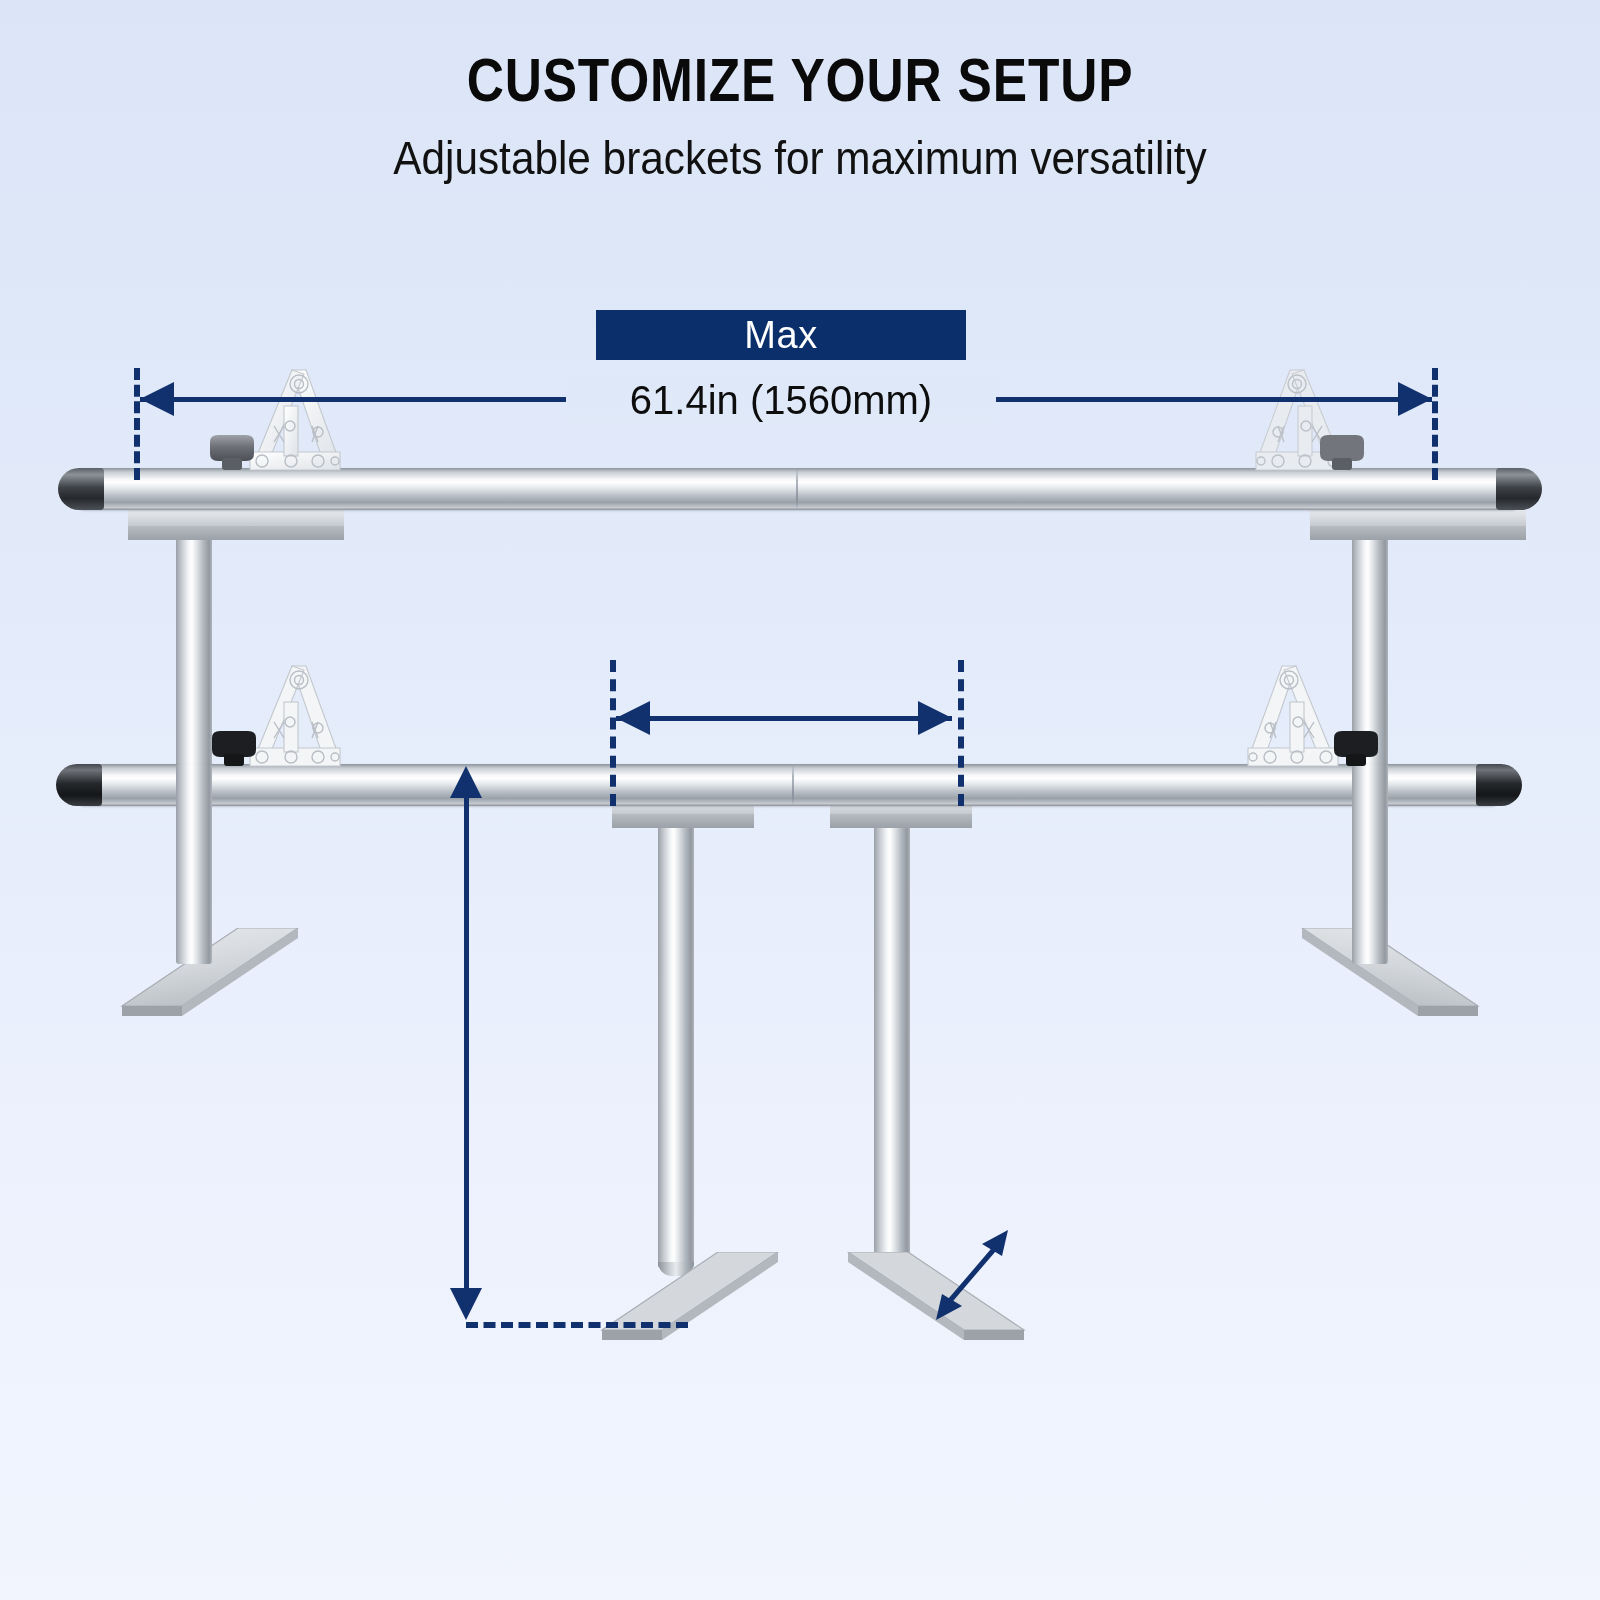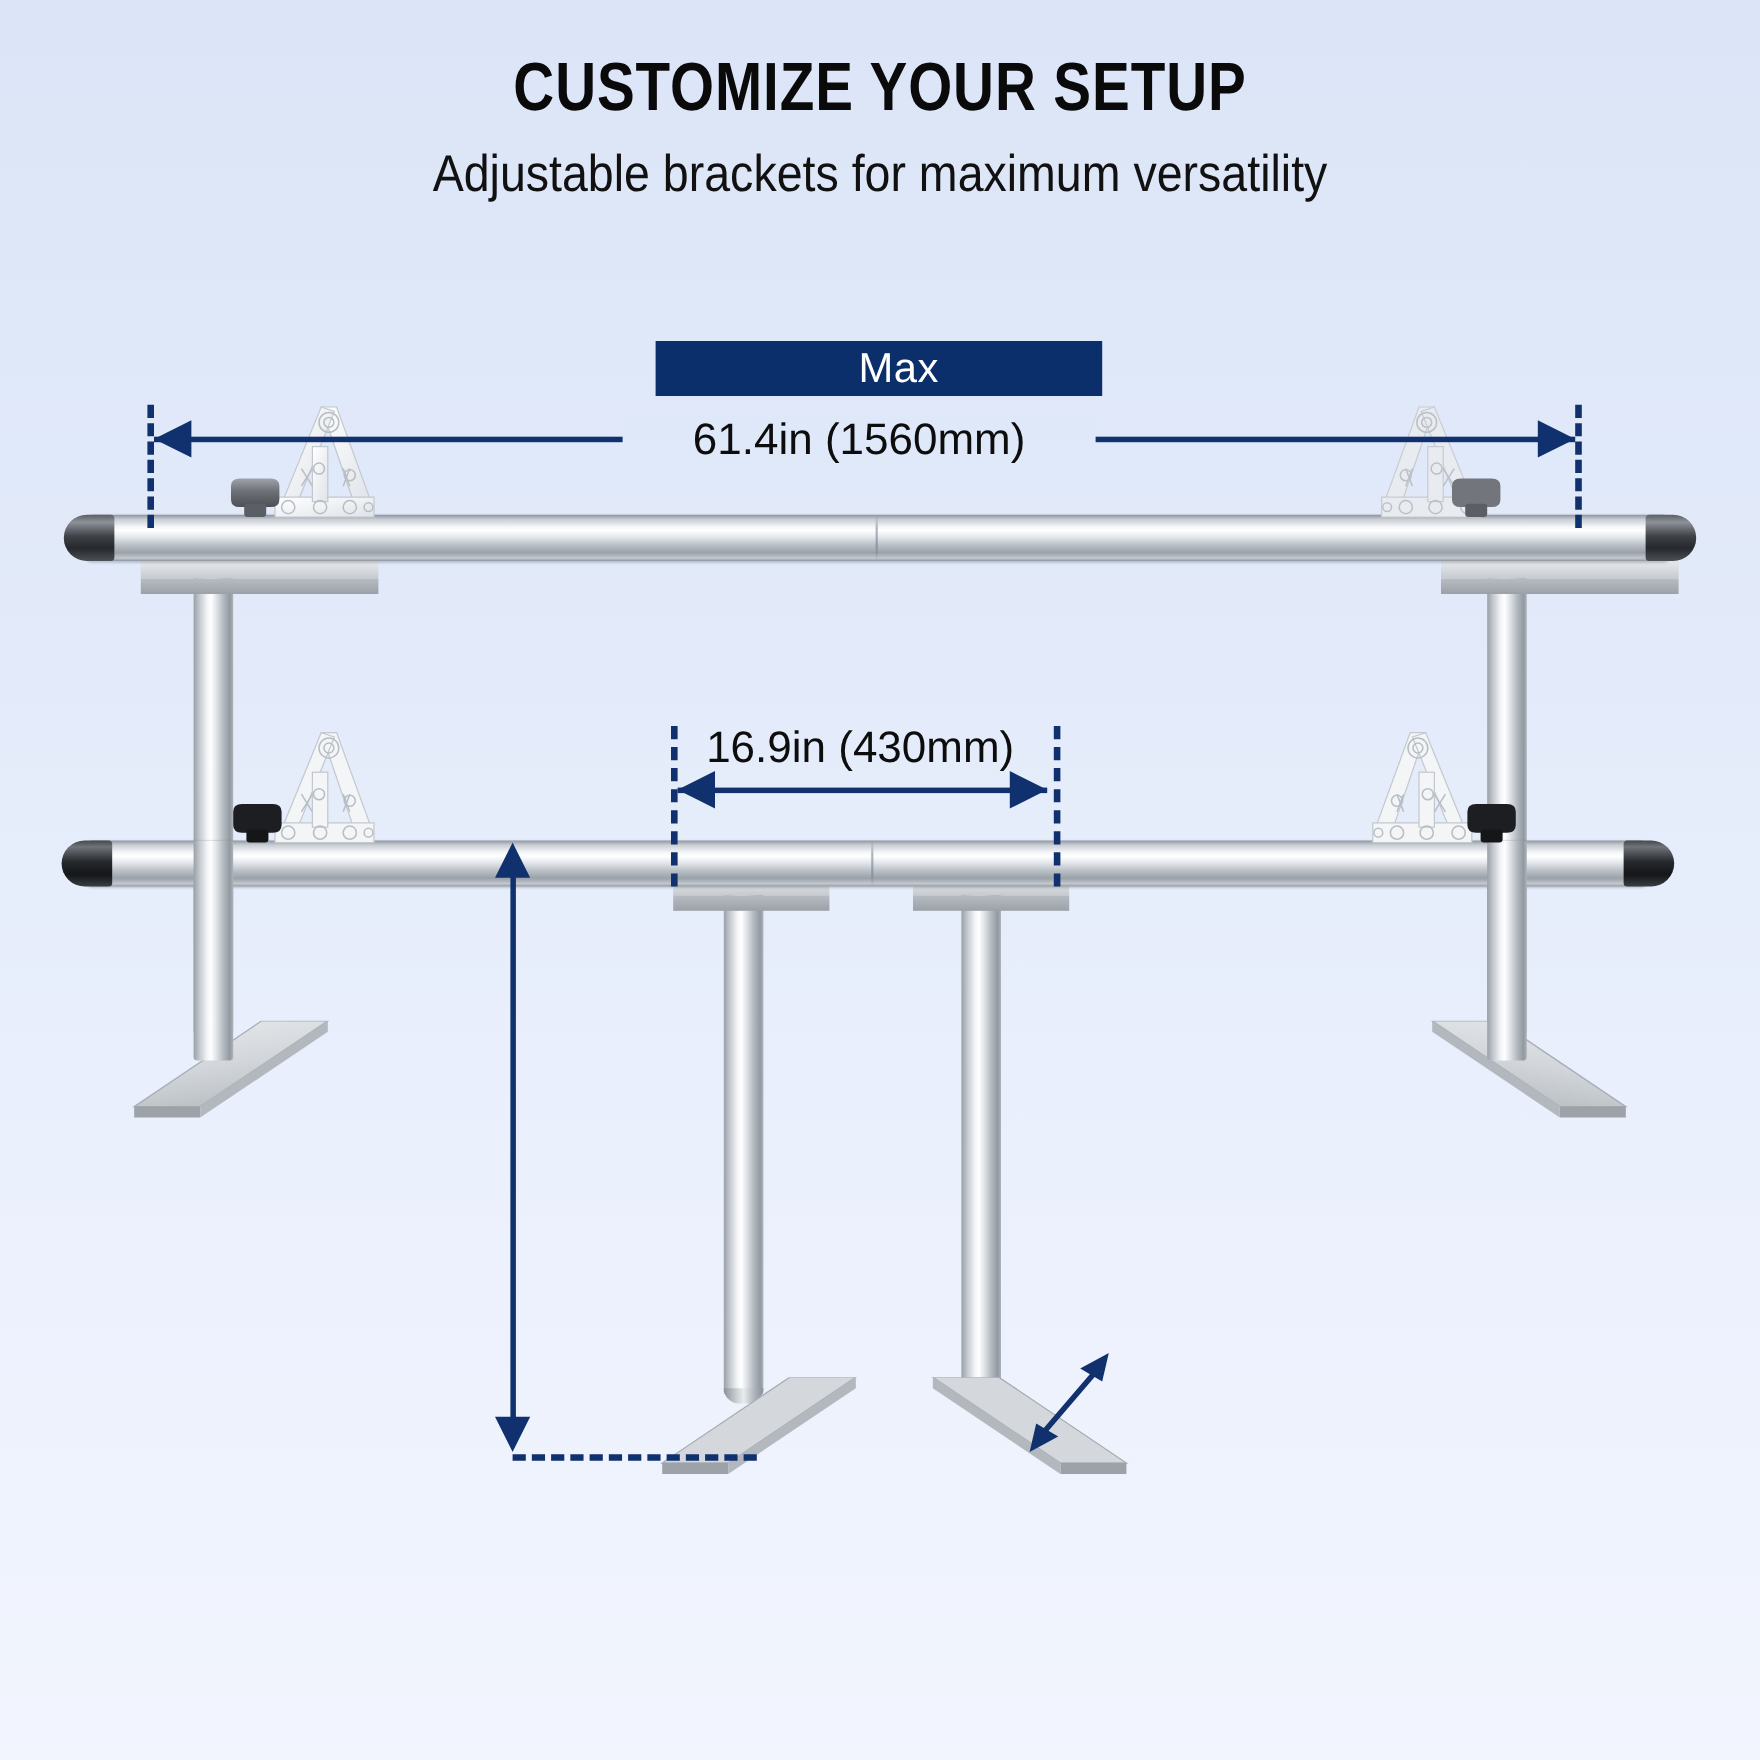--- a/index.html
+++ b/index.html
@@ -23,21 +23,21 @@
     position:absolute;left:0;right:0;top:130px;text-align:center;
     font-family:"Liberation Sans Narrow","Liberation Sans",sans-serif;
     font-weight:400;font-size:47px;color:#111;white-space:nowrap;
     transform:scaleX(.9);transform-origin:center top;
   }
 
   
   .badge{
     position:absolute;background:#0b2f6b;color:#fff;
     display:flex;align-items:center;justify-content:center;
-    font-size:38px;font-weight:400;letter-spacing:.5px;padding-left:36px;
+    font-size:38px;font-weight:400;letter-spacing:.5px;
   }
   .dimtext{
     position:absolute;color:#0d0d0d;font-size:40px;white-space:nowrap;
     text-align:center;
   }
 
   
   .dline{position:absolute;background:#10306e;}
   .dashV{
     position:absolute;width:0;border-left:6px dashed #10306e;
@@ -336,21 +336,20 @@
       <path d="M4 10 q0 -7 8 -7 h28 q8 0 8 7 v12 q0 7 -8 7 h-28 q-8 0 -8 -7 z" fill="#1c1e21"></path>
       <rect x="16" y="26" width="20" height="12" rx="3" fill="#141618"></rect>
     </svg>
   </div>
 
   <div class="dashV" style="left:610px;top:660px;height:146px;"></div>
   <div class="dashV" style="left:958px;top:660px;height:146px;"></div>
   <div class="dline" style="left:616px;top:716px;width:336px;height:5px;"></div>
   <div class="arrowL" style="left:616px;top:701px;"></div>
   <div class="arrowR" style="left:918px;top:701px;"></div>
-  <div class="dimtext" style="left:590px;top:658px;width:384px;">16.9in (430mm)</div>
 
   <div class="dline" style="left:464px;top:786px;width:5px;height:524px;"></div>
   <div class="arrowU" style="left:450px;top:766px;"></div>
   <div class="arrowD" style="left:450px;top:1288px;"></div>
   <div class="dashH" style="left:466px;top:1322px;width:222px;"></div>
 
   <div style="position:absolute;left:916px;top:1218px;">
     <svg width="120" height="120" viewBox="0 0 120 120">
       <line x1="26" y1="92" x2="86" y2="22" stroke="#10306e" stroke-width="5"></line>
       <polygon points="92,12 86,38 66,26" fill="#10306e"></polygon>

